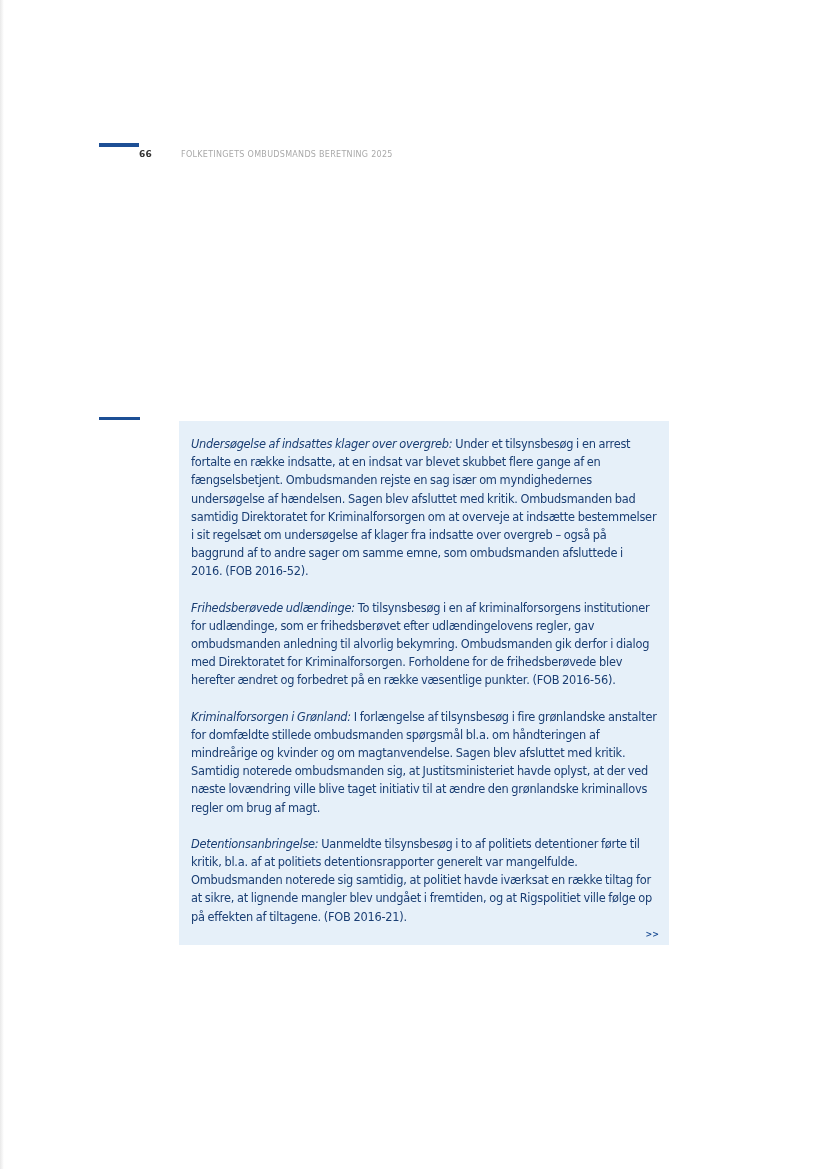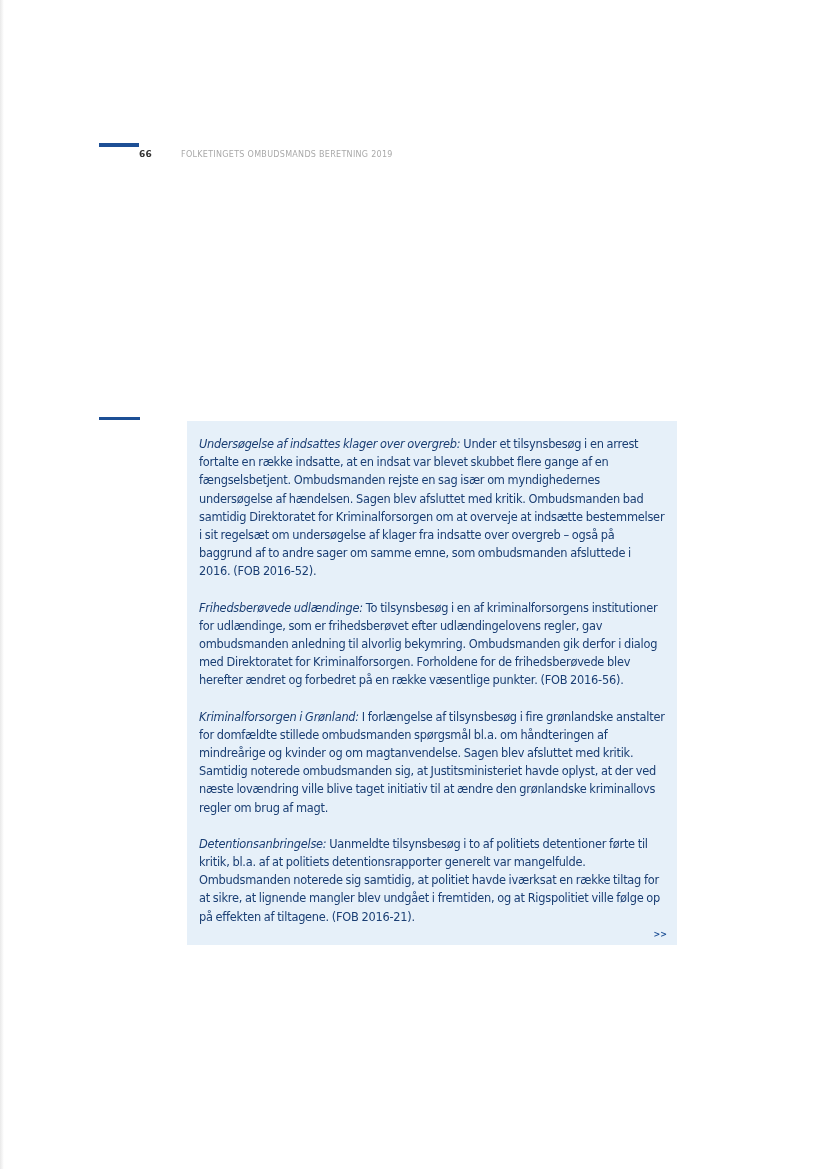--- a/index.html
+++ b/index.html
@@ -45,21 +45,21 @@
       letter-spacing: 0.3px;
     }
     .section-rule {
       position: absolute;
       left: 99px; top: 417px;
       width: 41px; height: 3px;
       background: #1d4f95;
     }
     .info-box {
       position: absolute;
-      left: 187px; top: 421px;
+      left: 179px; top: 421px;
       width: 490px; height: 524px;
       background: #e6f0f9;
       box-sizing: border-box;
       padding: 14px 12px 0 12px;
     }
     .para {
       font-family: "DejaVu Sans", sans-serif;
       font-size: 11.4px;
       line-height: 18.2px;
       color: #1a3e73;
@@ -79,21 +79,21 @@
       color: #1d4f95;
     }
   </style>
 </head>
 <body>
 
 <div class="page-edge-left"></div>
 
 <div class="header-bar"></div>
 <div class="page-number">66</div>
-<div class="running-header">FOLKETINGETS OMBUDSMANDS BERETNING 2019</div>
+<div class="running-header">FOLKETINGETS OMBUDSMANDS BERETNING 2025</div>
 
 <div class="section-rule"></div>
 
 <div class="info-box">
   <p class="para"><span class="lead">Undersøgelse af indsattes klager over overgreb:</span><span> Under et tilsynsbesøg i en arrest fortalte en række indsatte, at en indsat var blevet skubbet flere gange af en fængselsbetjent. Ombudsmanden rejste en sag især om myndighedernes undersøgelse af hændelsen. Sagen blev afsluttet med kritik. Ombudsmanden bad samtidig Direktoratet for Kriminalforsorgen om at overveje at indsætte bestemmelser i sit regelsæt om undersøgelse af klager fra indsatte over overgreb – også på baggrund af to andre sager om samme emne, som ombudsmanden afsluttede i 2016. (FOB 2016-52).</span></p>
   <p class="para"><span class="lead">Frihedsberøvede udlændinge:</span><span> To tilsynsbesøg i en af kriminalforsorgens institutioner for udlændinge, som er frihedsberøvet efter udlændingelovens regler, gav ombudsmanden anledning til alvorlig bekymring. Ombudsmanden gik derfor i dialog med Direktoratet for Kriminalforsorgen. Forholdene for de frihedsberøvede blev herefter ændret og forbedret på en række væsentlige punkter. (FOB 2016-56).</span></p>
   <p class="para"><span class="lead">Kriminalforsorgen i Grønland:</span><span> I forlængelse af tilsynsbesøg i fire grønlandske anstalter for domfældte stillede ombudsmanden spørgsmål bl.a. om håndteringen af mindreårige og kvinder og om magtanvendelse. Sagen blev afsluttet med kritik. Samtidig noterede ombudsmanden sig, at Justitsministeriet havde oplyst, at der ved næste lovændring ville blive taget initiativ til at ændre den grønlandske kriminallovs regler om brug af magt.</span></p>
   <p class="para"><span class="lead">Detentionsanbringelse:</span><span> Uanmeldte tilsynsbesøg i to af politiets detentioner førte til kritik, bl.a. af at politiets detentionsrapporter generelt var mangelfulde. Ombudsmanden noterede sig samtidig, at politiet havde iværksat en række tiltag for at sikre, at lignende mangler blev undgået i fremtiden, og at Rigspolitiet ville følge op på effekten af tiltagene. (FOB 2016-21).</span></p>
   <span class="continue-mark">&gt;&gt;</span>
 </div>

